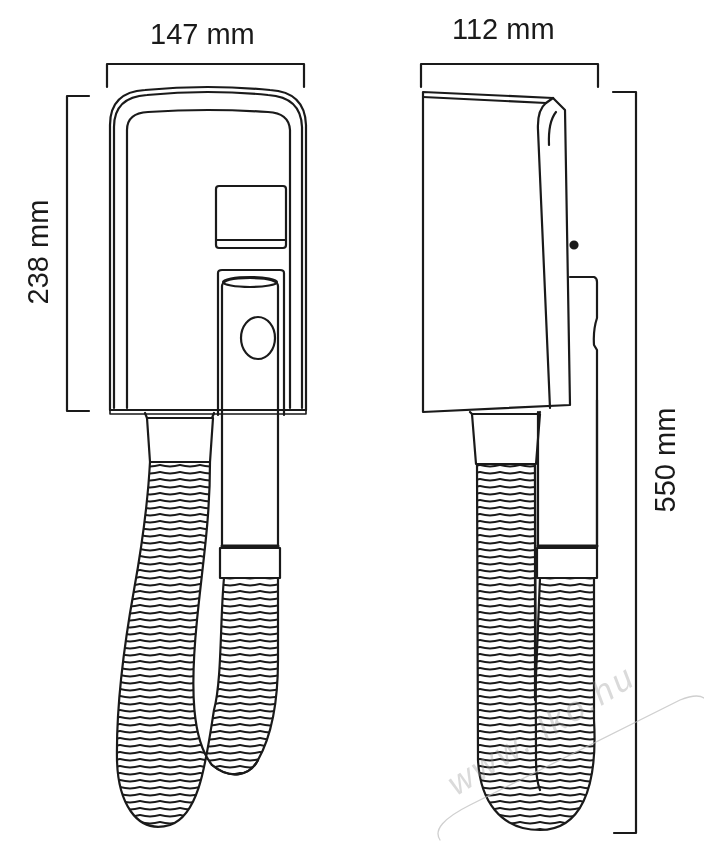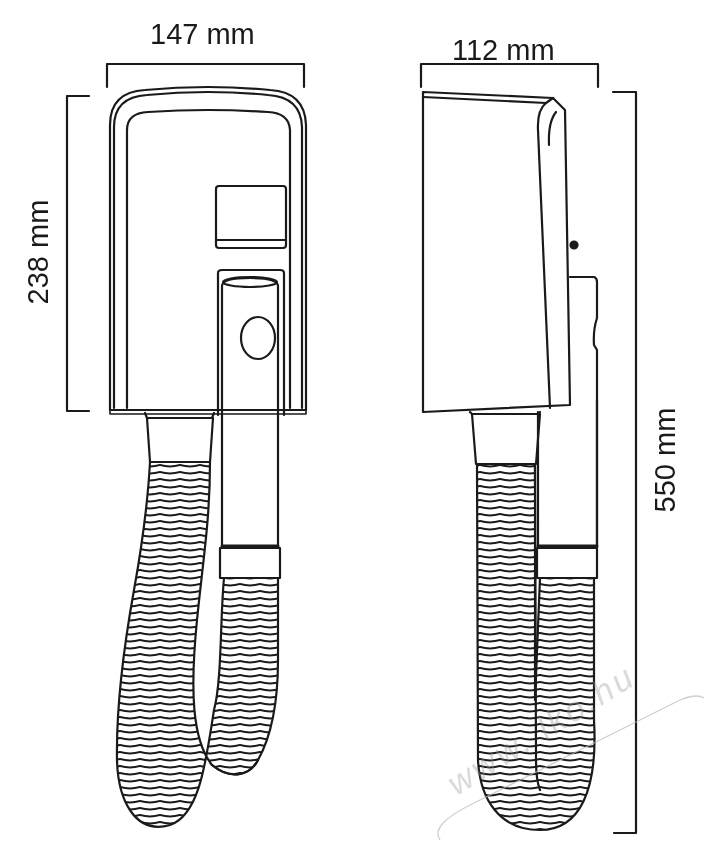--- a/index.html
+++ b/index.html
@@ -1,19 +1,19 @@
 <!DOCTYPE html>
 <html><head>
   <meta charset="utf-8">
   <style>
     html, body { margin: 0; padding: 0; background: #ffffff; }
     body { width: 704px; height: 850px; position: relative; overflow: hidden; font-family: "Liberation Sans", sans-serif; }
     .label { position: absolute; color: #1a1a1a; font-size: 29px; font-family: "Liberation Sans", sans-serif; letter-spacing: 0px; white-space: nowrap; }
     .label-top-front { left: 150px; top: 18px; }
-    .label-top-side { left: 452px; top: 34px; }
+    .label-top-side { left: 452px; top: 13px; }
     .label-v-left { left: 38px; top: 252px; transform: translate(-50%, -50%) rotate(-90deg); }
     .label-v-right { left: 665px; top: 460px; transform: translate(-50%, -50%) rotate(-90deg); }
     svg { position: absolute; left: 0; top: 0; }
     .wm { position: absolute; left: 440px; top: 770px; color: rgba(150,150,150,0.35); font-size: 34px; transform: rotate(-32deg); transform-origin: left top; letter-spacing: 3px; font-style: italic; }
   </style>
 </head>
 <body>
 
 <div class="label label-top-front">147 mm</div>
 <div class="label label-top-side">112 mm</div>

